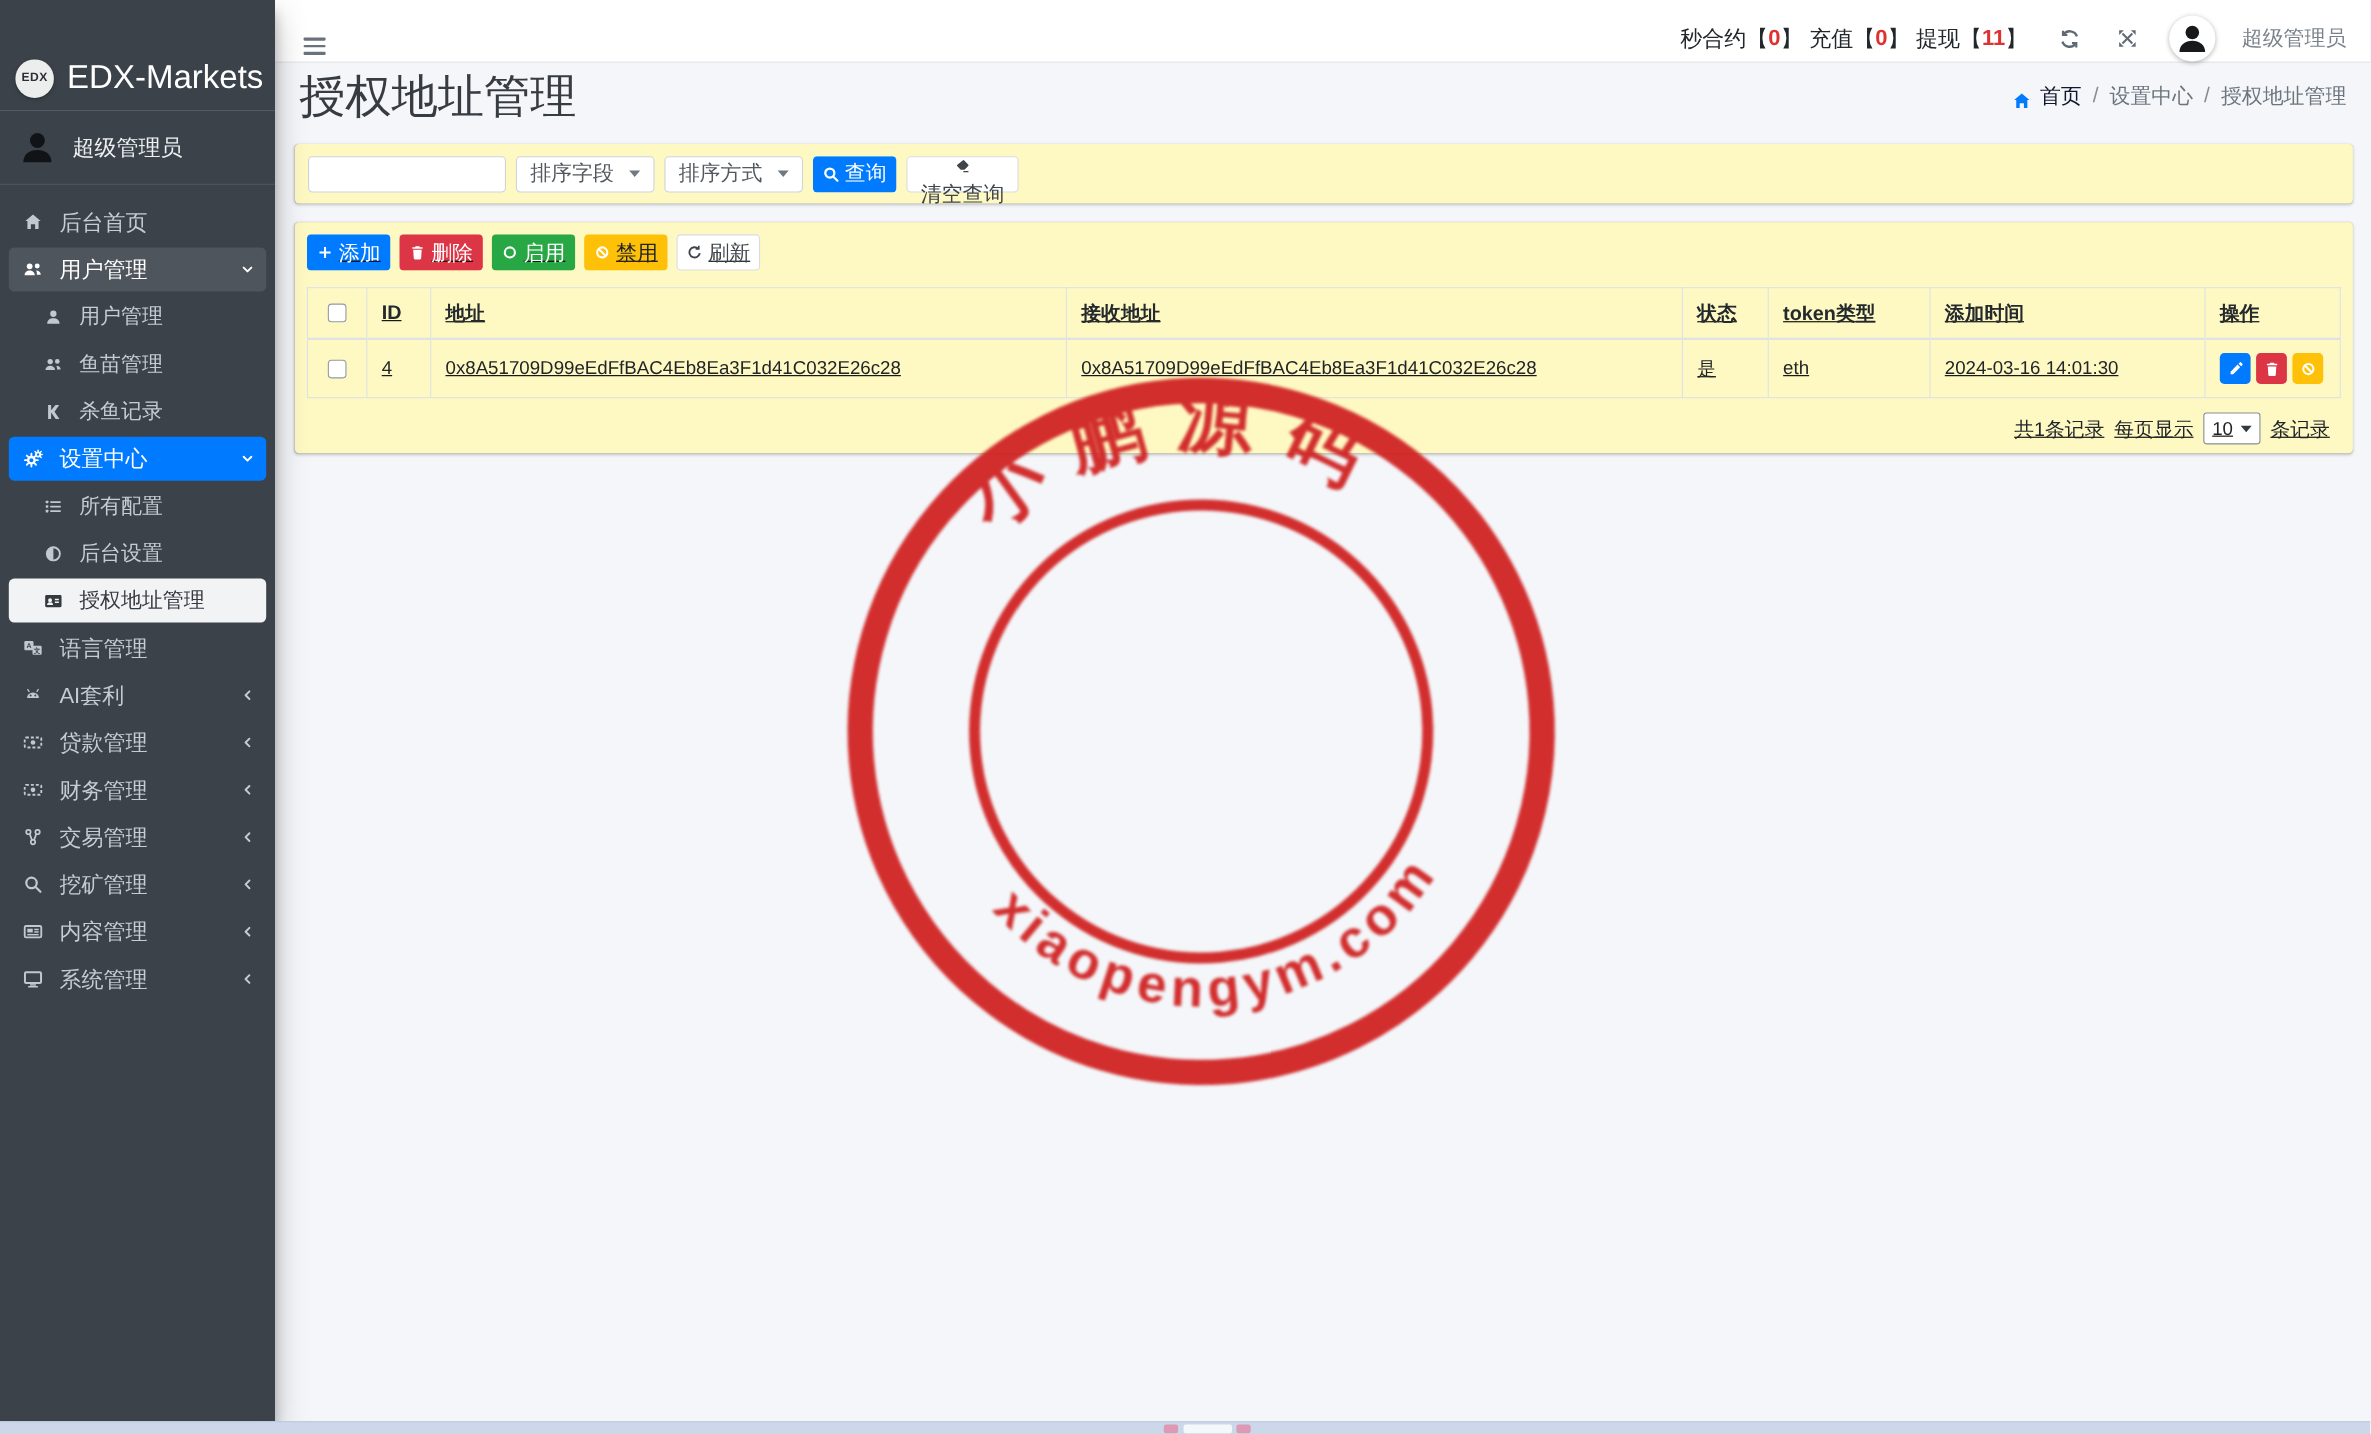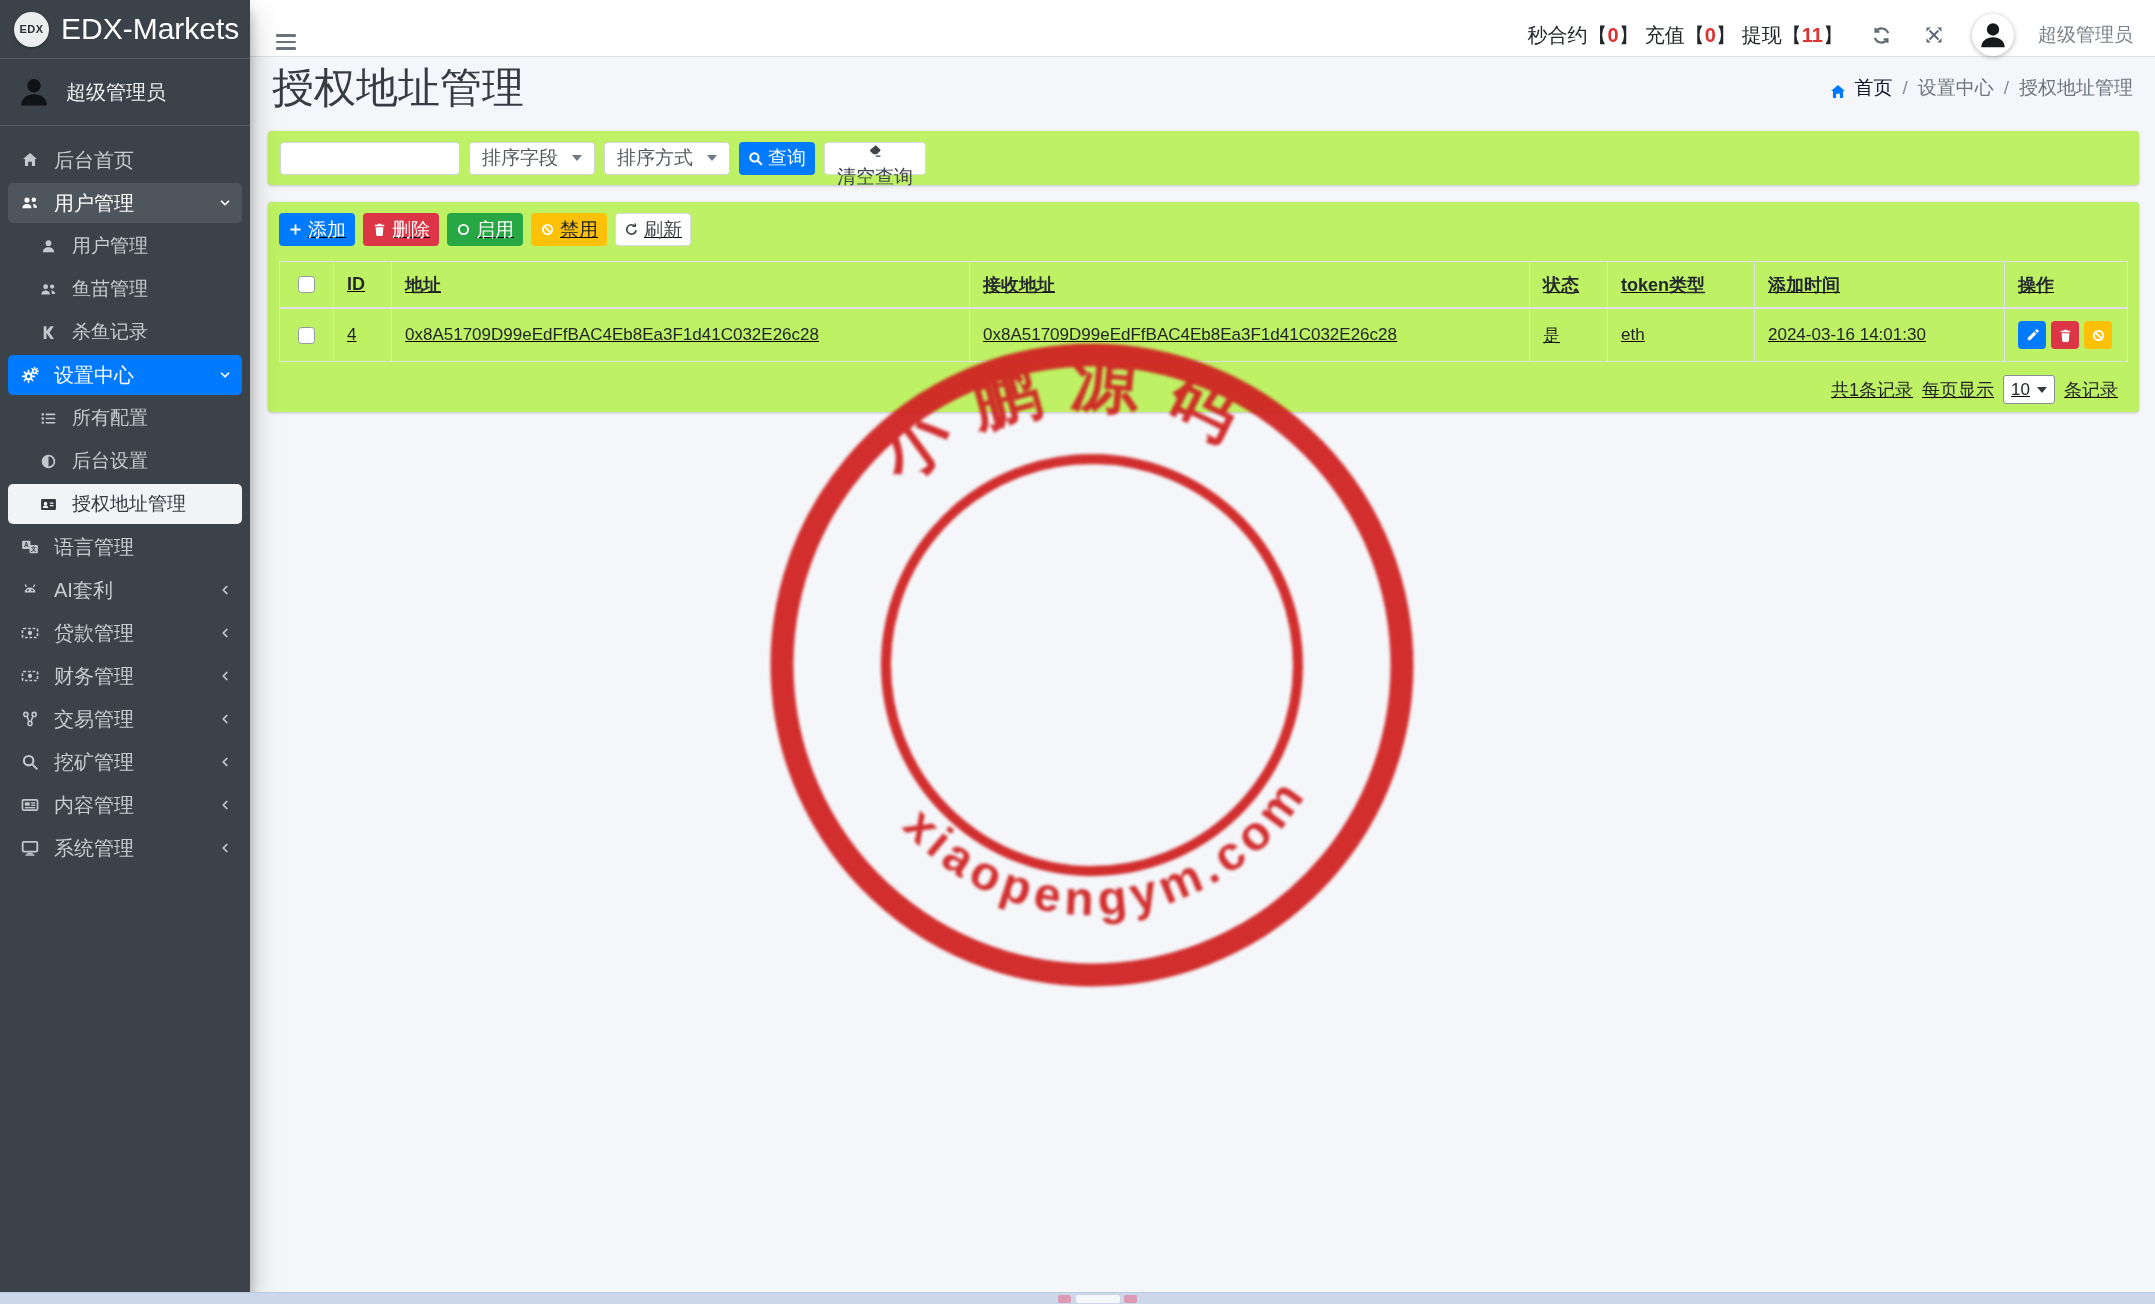--- a/index.html
+++ b/index.html
@@ -1,21 +1,21 @@
 <!DOCTYPE html>
 <html><head>
 <meta charset="utf-8">
 <style>
   html,body{margin:0;padding:0;}
   body{font-family:"Liberation Sans","DejaVu Sans",sans-serif;background:#f4f6f9;}
   .app{position:relative;width:2155px;height:1304px;background:#f4f6f9;overflow:hidden;}
 
   
   .sidebar{position:absolute;left:0;top:0;width:250px;height:1292px;background:#3b424a;z-index:20;box-shadow:0 14px 28px rgba(0,0,0,.25),0 10px 10px rgba(0,0,0,.22);}
-  .brand{height:58px;display:flex;align-items:center;padding:0 14px;border-bottom:1px solid rgba(255,255,255,.12);cursor:pointer;}
+  .brand{height:58px;display:flex;align-items:center;padding:0 14px;border-bottom:1px solid rgba(255,255,255,.12);cursor:pointer;margin-top:42px;}
   .brand-logo{width:35px;height:35px;border-radius:50%;background:#eceded;color:#2b3036;font-size:11px;font-weight:bold;display:flex;align-items:center;justify-content:center;letter-spacing:.5px;box-shadow:0 1px 3px rgba(0,0,0,.35);flex:none;}
   .brand-name{margin-left:12px;color:#fff;font-size:30px;font-weight:300;white-space:nowrap;}
   .userpanel{display:flex;align-items:center;padding:15px 14px 15px 16px;border-bottom:1px solid rgba(255,255,255,.12);}
   .user-name{margin-left:14px;color:#eef0f2;font-size:20px;}
   .menu{list-style:none;margin:0;padding:14px 8px 8px 8px;}
   .mitem{display:flex;align-items:center;height:40px;margin-bottom:3px;border-radius:5px;padding:0 10px;color:#c7ccd1;font-size:20px;cursor:pointer;}
   .mitem .mi{width:24px;display:flex;justify-content:center;margin-right:12px;flex:none;color:#c2c8ce;}
   .mitem .ml{white-space:nowrap;}
   .mitem.open{background:rgba(255,255,255,.1);color:#fff;}
   .mitem.open .mi{color:#fff;}
@@ -39,21 +39,21 @@
   .topbar-user{color:#79828b;font-size:19px;white-space:nowrap;}
 
   
   .content-header{position:absolute;left:250px;top:57px;right:0;height:62px;display:flex;align-items:center;padding:0 22px;box-sizing:border-box;}
   .page-title{margin:0;font-size:42px;font-weight:400;color:#363c42;}
   .breadcrumb{margin-left:auto;display:flex;align-items:center;gap:10px;font-size:19px;color:#6c757d;}
   .bc-home{color:#0f172a;display:flex;align-items:flex-end;gap:7px;cursor:pointer;}
   .bc-sep{color:#868e96;}
 
   
-  .card{background:#bef264;border-radius:4px;box-shadow:0 0 1px rgba(0,0,0,.125),0 1px 3px rgba(0,0,0,.2);box-sizing:border-box;}
+  .card{background:#fef9c3;border-radius:4px;box-shadow:0 0 1px rgba(0,0,0,.125),0 1px 3px rgba(0,0,0,.2);box-sizing:border-box;}
   .filter-card{position:absolute;left:268px;top:131px;width:1871px;height:54px;display:flex;align-items:center;padding:0 12px;gap:9px;}
   .f-input{width:180px;height:33px;border:1px solid #ced4da;border-radius:4px;padding:0 10px;font-size:16px;box-sizing:border-box;color:#495057;outline:none;}
   .f-select{height:33px;border:1px solid #ced4da;border-radius:4px;display:flex;align-items:center;justify-content:space-between;padding:0 12px;color:#53595f;font-size:19px;background:#fff;cursor:pointer;box-sizing:border-box;gap:14px;}
   .caret{width:0;height:0;border-left:5.5px solid transparent;border-right:5.5px solid transparent;border-top:6px solid #707880;}
   .btn{height:33px;border-radius:4px;display:inline-flex;align-items:center;gap:5px;padding:0 8px;font-size:19px;border:1px solid transparent;cursor:pointer;white-space:nowrap;box-sizing:border-box;background:#fff;}
   .btn .bi{display:flex;}
   .btn-primary{background:#007bff;color:#fff;}
   .btn-danger{background:#dc3545;color:#fff;}
   .btn-success{background:#28a745;color:#fff;}
   .btn-warning{background:#ffc107;color:#212529;}

